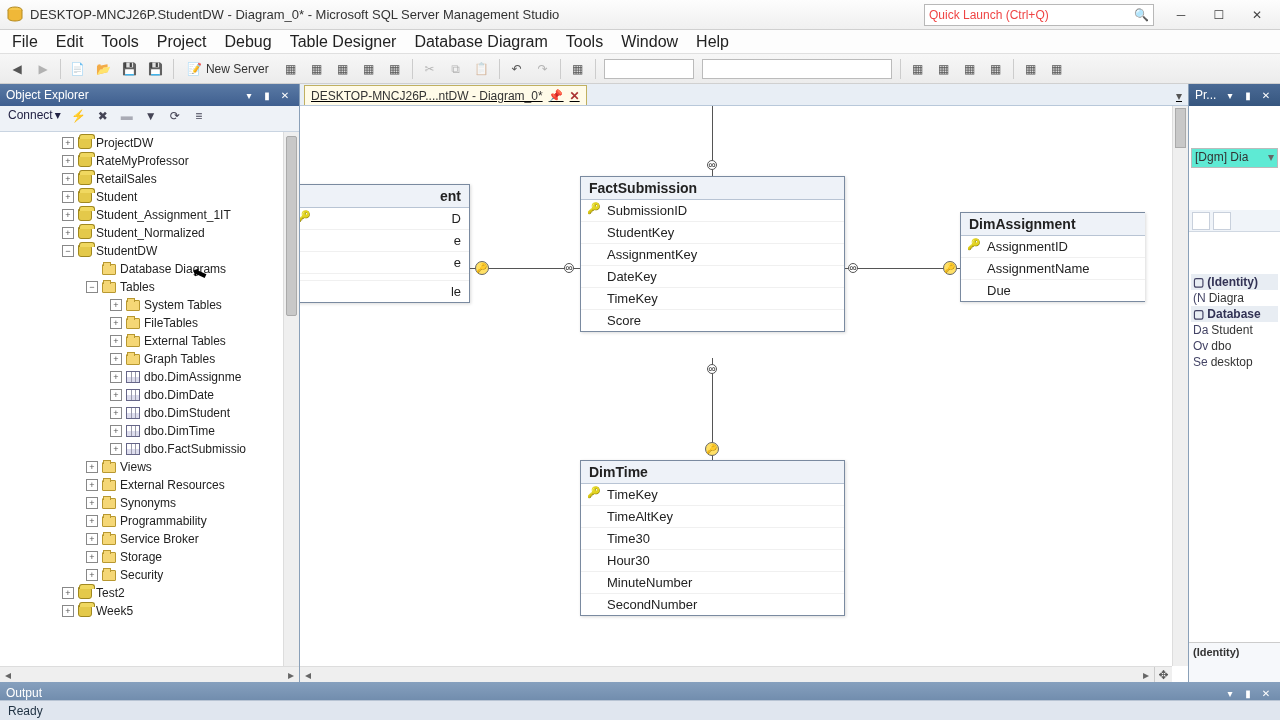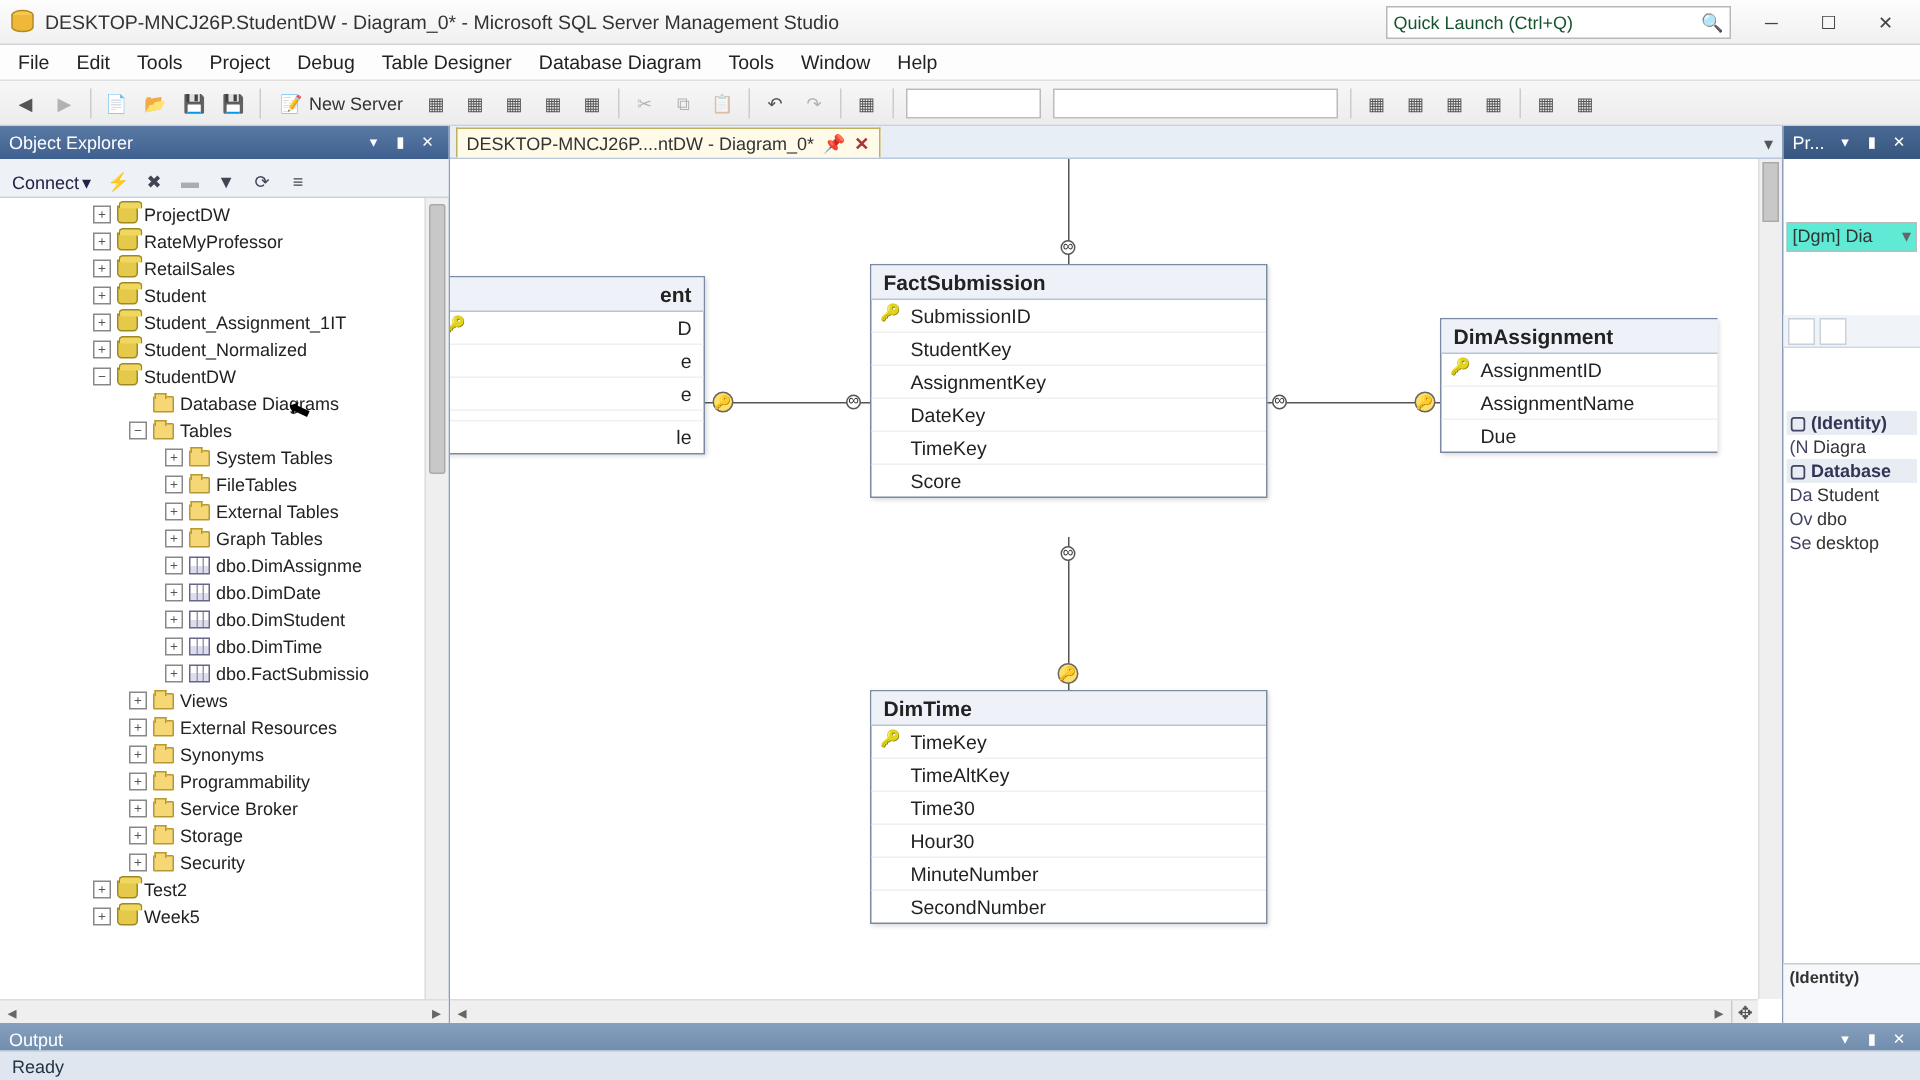--- a/index.html
+++ b/index.html
@@ -4,45 +4,45 @@
 <style>
 * { box-sizing: border-box; margin: 0; padding: 0; font-family: "Segoe UI", Tahoma, sans-serif; font-size: 12px; }
 body { width: 1280px; height: 720px; background: #fff; overflow: hidden; position: relative; }
 
 
 .titlebar { height: 30px; background: linear-gradient(#fdfdfd,#f0f0f0); display: flex; align-items: center; padding: 0 6px; border-bottom: 1px solid #d0d0d0; }
 .titlebar .logo { width: 18px; height: 18px; margin-right: 6px; }
 .titlebar .logo svg { width:18px; height:18px; }
 .titlebar .title { flex: 0 0 auto; color: #333; font-size: 13px; }
 .titlebar .spacer { flex: 1; }
-.titlebar .quicklaunch { width: 230px; height: 22px; border: 1px solid #b8b8b8; background: #fff; display:flex; align-items:center; padding: 0 4px; color: #14532d; margin-right: 10px; }
+.titlebar .quicklaunch { width: 230px; height: 22px; border: 1px solid #b8b8b8; background: #fff; display:flex; align-items:center; padding: 0 4px; color: #ef4444; margin-right: 10px; }
 .titlebar .quicklaunch .qtext { flex:1; font-size:12px; }
 .titlebar .winbtns { display:flex; gap:4px; }
 .titlebar .winbtn { width: 34px; height: 22px; display:flex; align-items:center; justify-content:center; color:#444; }
 
 
 .menubar { height: 24px; display:flex; align-items:center; padding: 0 4px; background:#fdfdfd; border-bottom:1px solid #e0e0e0; gap: 2px; }
-.menubar .mitem { padding: 2px 8px; color:#222; font-size:13px; }
+.menubar .mitem { padding: 2px 8px; color:#222; font-size:16px; }
 
 
 .toolbar { height: 30px; display:flex; align-items:center; padding: 0 6px; background: linear-gradient(#f7f7f7,#ececec); border-bottom:1px solid #d0d0d0; gap:4px; }
 .toolbar .tbtn { width: 22px; height: 22px; display:flex; align-items:center; justify-content:center; border:1px solid transparent; color:#555; }
 .toolbar .sep { width:1px; height:20px; background:#ccc; margin:0 2px; }
 .toolbar .newquery { display:flex; align-items:center; gap:4px; padding:2px 6px; border:1px solid transparent; color:#333; font-size:12px; }
 .toolbar .combo { width: 90px; height:20px; border:1px solid #bbb; background:#fff; margin:0 2px; }
 
 
 .main { position:absolute; top:84px; bottom:38px; left:0; right:0; display:flex; }
 
 
 .objexp { width: 300px; display:flex; flex-direction:column; border-right:1px solid #8aa0b8; background:#fff; }
 .panehdr { height: 22px; background: linear-gradient(#5a7aa5,#3f5f8f); color:#fff; display:flex; align-items:center; padding:0 6px; font-size:12px; }
 .panehdr .ptitle { flex:1; }
 .panehdr .pbtn { width:16px; height:16px; display:flex; align-items:center; justify-content:center; color:#fff; margin-left:2px; font-size:10px; }
-.oetoolbar { height: 26px; background:#eef2f7; border-bottom:1px solid #c9d4e1; display:flex; align-items:flex-end; padding:0 4px; gap:4px; }
+.oetoolbar { height: 26px; background:#eef2f7; border-bottom:1px solid #c9d4e1; display:flex; align-items:flex-start; padding:0 4px; gap:4px; }
 .oetoolbar .connect { color:#224; font-size:13px; padding:2px 4px; display:flex; align-items:center; gap:2px; }
 .oetoolbar .obtn { width:20px; height:20px; display:flex; align-items:center; justify-content:center; color:#445; }
 .tree { flex:1; overflow:auto; position:relative; padding:2px 0; }
 .tree .row { display:flex; align-items:center; height:18px; white-space:nowrap; padding-right:4px; }
 .tree .exp { width:12px; height:12px; border:1px solid #888; font-size:9px; line-height:10px; text-align:center; color:#555; margin-right:4px; cursor:pointer; background:#fff; }
 .tree .noexp { width:12px; margin-right:4px; }
 .tree .dbicon { width:14px; height:12px; background:#e4c94a; border:1px solid #a08820; border-radius:0 3px 3px 3px; margin-right:4px; position:relative; }
 .tree .dbicon::before { content:""; position:absolute; top:-4px; left:0; width:14px; height:4px; background:#f0d860; border:1px solid #a08820; border-bottom:none; border-radius:3px 3px 0 0; }
 .tree .folder { width:14px; height:11px; background:#f5d776; border:1px solid #b89830; border-radius:1px; margin-right:4px; position:relative; }
 .tree .folder::before { content:""; position:absolute; top:-3px; left:0; width:6px; height:3px; background:#f5d776; border:1px solid #b89830; border-bottom:none; }
@@ -53,21 +53,21 @@
 .tree .ind2 { padding-left: 86px; }
 .tree .ind3 { padding-left: 110px; }
 .tree .ind2b { padding-left: 86px; }
 .tree-scroll { position:absolute; right:0; top:0; bottom:0; width:16px; background:#efefef; border-left:1px solid #ddd; }
 .tree-scroll .thumb { position:absolute; left:2px; right:2px; top:4px; height:180px; background:#c8c8c8; border:1px solid #aaa; border-radius:2px; }
 .hscroll { height:16px; background:#efefef; border-top:1px solid #ddd; display:flex; align-items:center; }
 .hscroll .harrow { width:16px; height:14px; display:flex; align-items:center; justify-content:center; color:#666; }
 .cursor-overlay { position:absolute; pointer-events:none; font-size:18px; color:#000; transform:rotate(-20deg); }
 
 
-.diagram-wrap { flex:1; display:flex; flex-direction:column; min-width:0; }
+.diagram-wrap { flex:1; display:flex; flex-direction:column; min-width:0;text-decoration:underline; }
 .tabstrip { height:22px; background:#e8eef5; border-bottom:1px solid #b8c8da; display:flex; align-items:flex-end; padding-left:4px; }
 .tabstrip .tab { height:20px; background:#fffbe8; border:1px solid #c0b060; border-bottom:none; padding:2px 6px; display:flex; align-items:center; gap:6px; font-size:12px; color:#333; }
 .tabstrip .tabclose { color:#a33; font-weight:bold; cursor:pointer; }
 .tabstrip .tabdrop { margin-left:auto; padding:2px 6px; color:#555; }
 .canvas { flex:1; position:relative; background:#fff; overflow:hidden; }
 .canvas .vscroll { position:absolute; right:0; top:0; bottom:16px; width:16px; background:#efefef; border-left:1px solid #ddd; }
 .canvas .vscroll .thumb { position:absolute; left:2px; right:2px; top:2px; height:40px; background:#c8c8c8; border:1px solid #aaa; }
 .canvas .hstrip { position:absolute; left:0; right:16px; bottom:0; height:16px; background:#efefef; border-top:1px solid #ddd; display:flex; }
 .canvas .hstrip .harrow { width:16px; display:flex; align-items:center; justify-content:center; color:#666; }
 .canvas .hstrip .track { flex:1; position:relative; }

